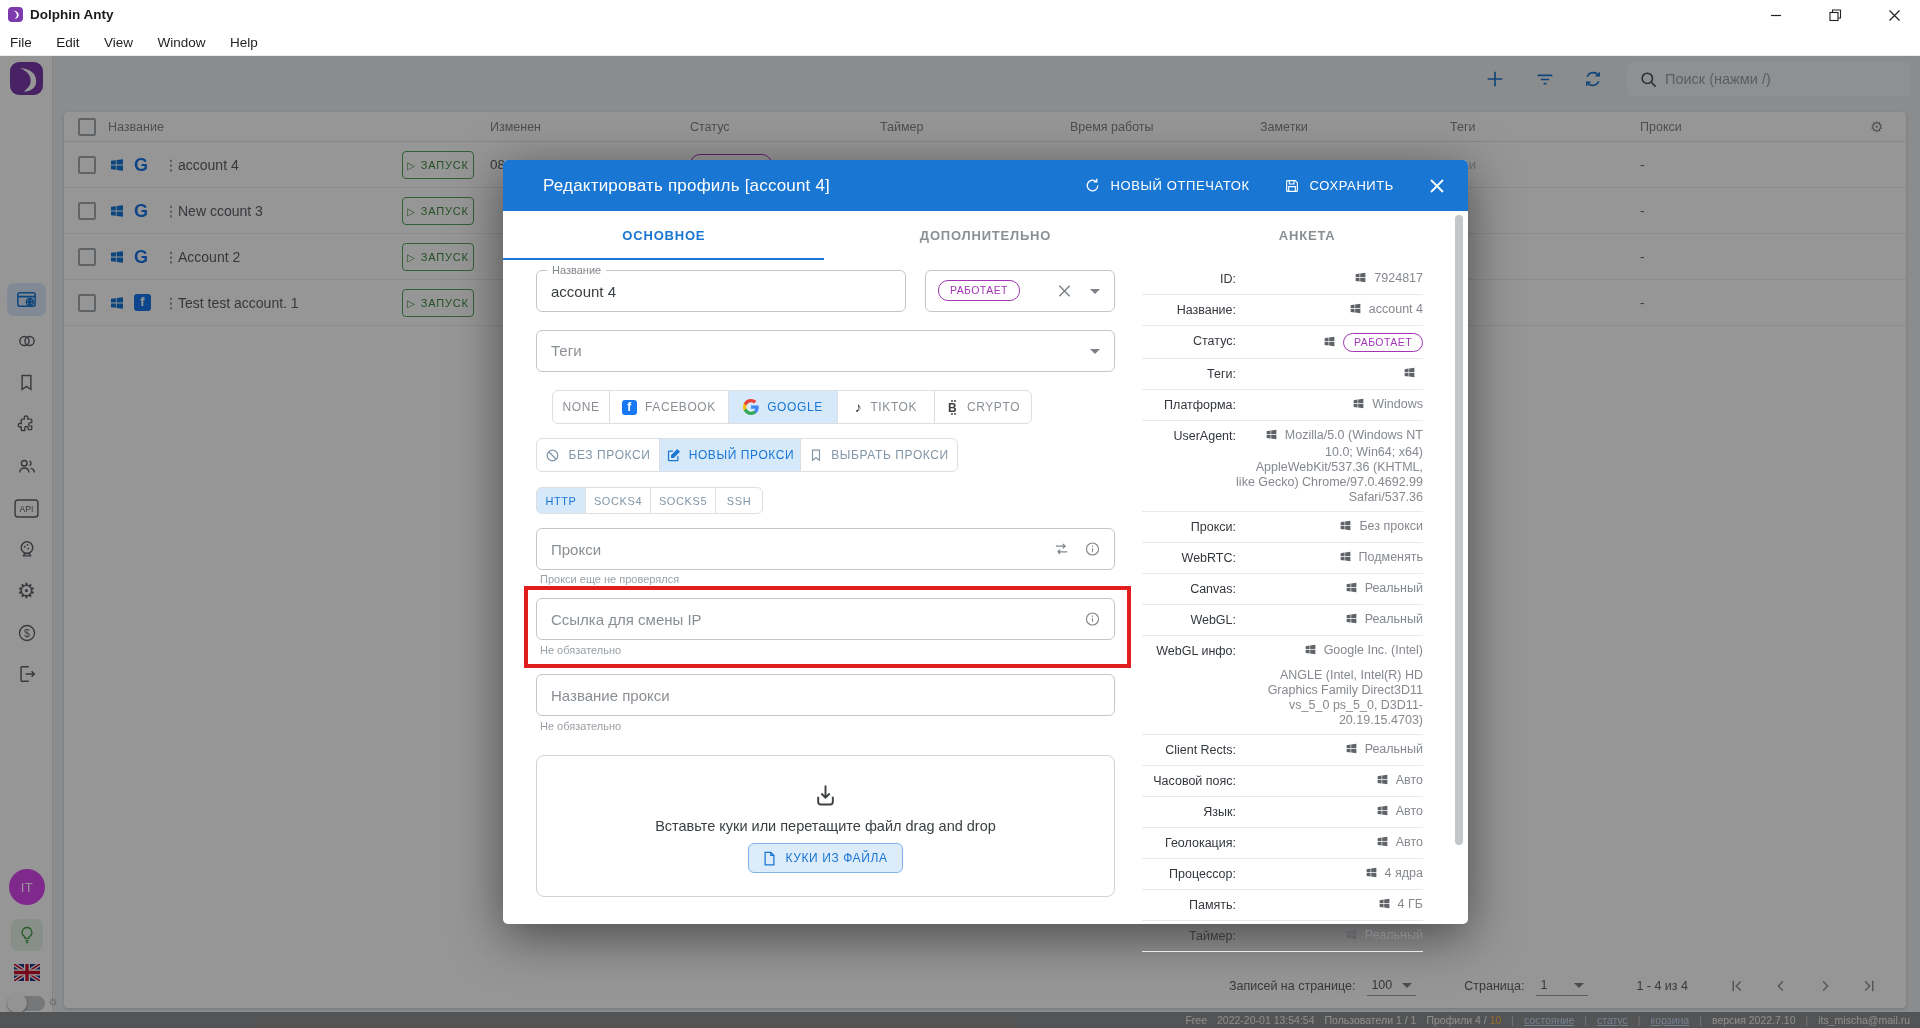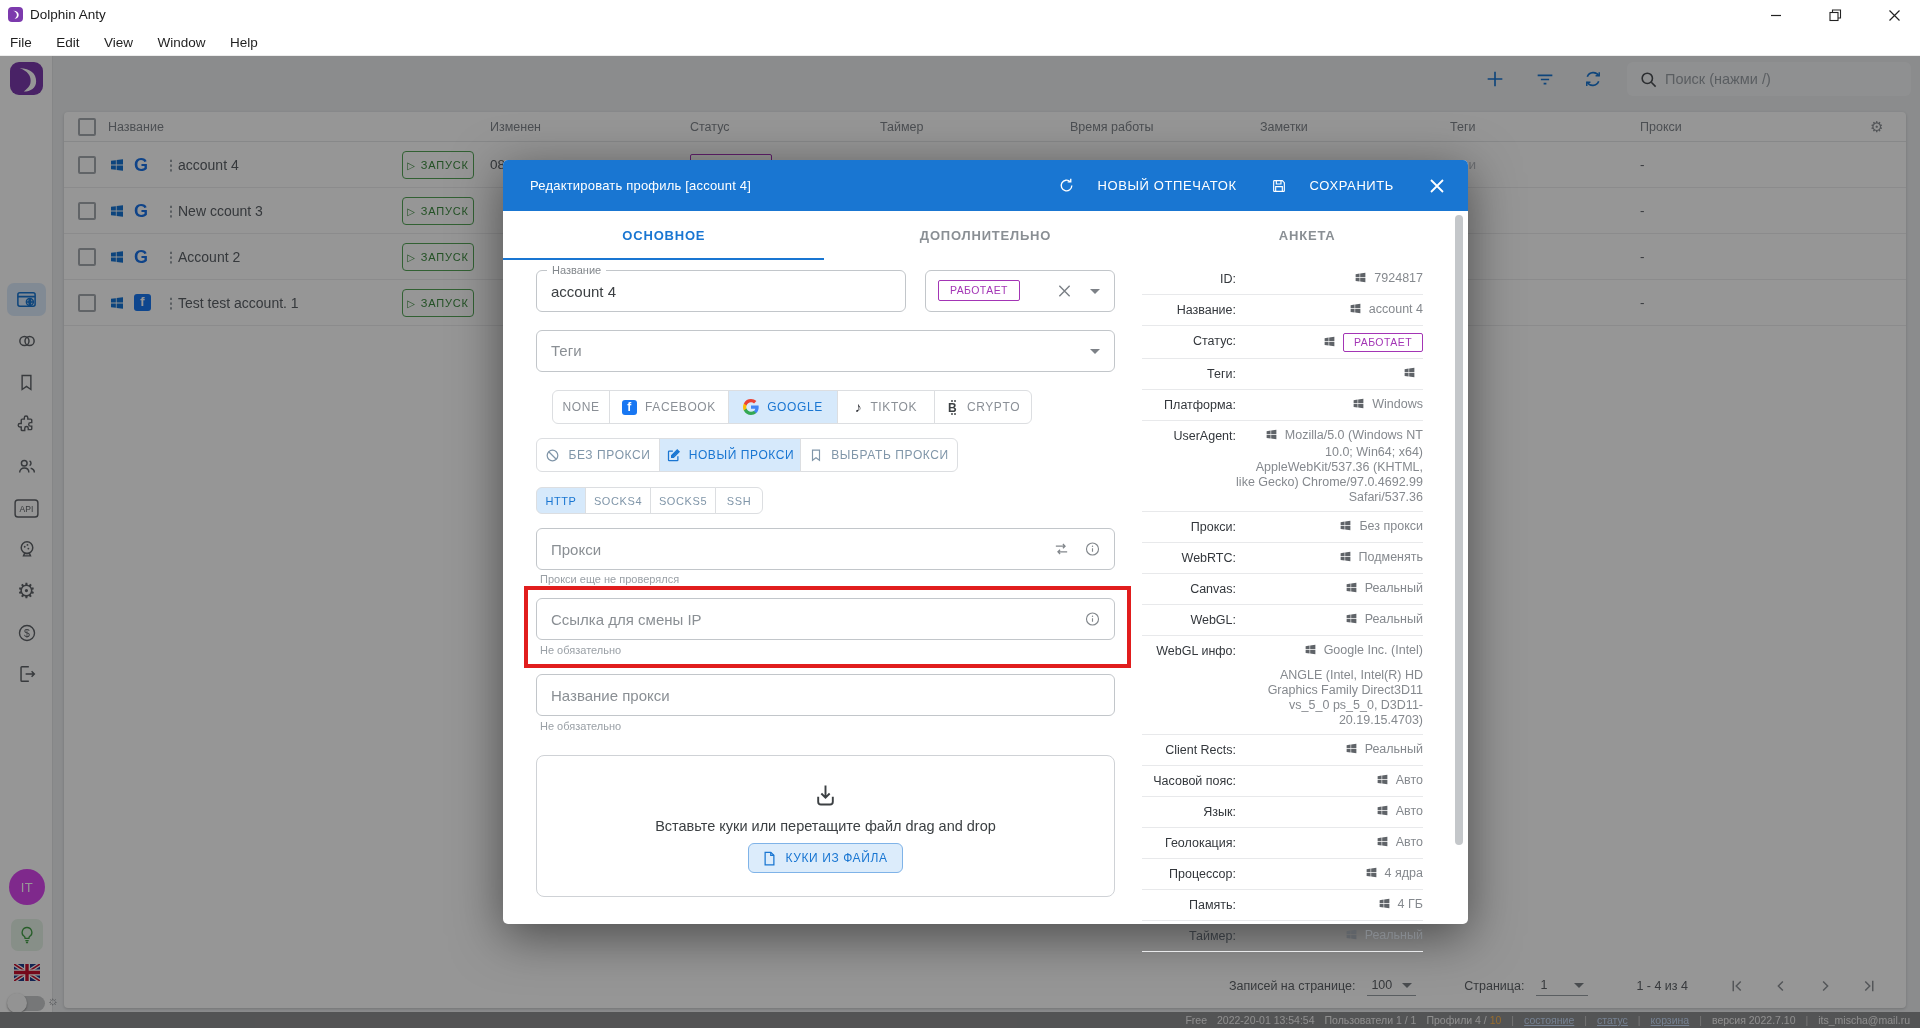--- a/index.html
+++ b/index.html
@@ -4,21 +4,21 @@
 <style>
   * { margin:0; padding:0; box-sizing:border-box; }
   html,body { width:1920px; height:1028px; }
   body { font-family:"Liberation Sans", sans-serif; background:#fff; overflow:hidden; }
   .screen { position:relative; width:1920px; height:1028px; overflow:hidden; background:#fff; }
 
   
   .titlebar { position:absolute; top:0; left:0; right:0; height:30px; background:#fff; z-index:60; }
   .app-ico { position:absolute; left:8px; top:7px; width:15px; height:15px; border-radius:4px; background:#7c3aad; }
   .app-ico svg { position:absolute; left:2px; top:2px; }
-  .win-title { position:absolute; left:30px; top:0; line-height:30px; font-size:13.5px; color:#1b1b1b; }
+  .win-title { position:absolute; left:30px; top:0; line-height:30px; font-size:13.5px; color:#1b1b1b;font-weight:bold; }
   .win-btn { position:absolute; top:0; width:46px; height:30px; display:flex; align-items:center; justify-content:center; color:#222; }
   .wb-min { left:1753px; } .wb-max { left:1812px; } .wb-close { left:1871px; }
 
   
   .menubar { position:absolute; top:30px; left:0; right:0; height:26px; background:#fff; z-index:60; border-bottom:1px solid #ededed; }
   .menu-item { display:inline-block; padding:0 10px; line-height:25px; font-size:13.5px; color:#1f1f1f; cursor:default; }
 
   
   .app { position:absolute; top:56px; left:0; right:0; bottom:0; background:#eceef0; }
 
@@ -54,21 +54,21 @@
   .ic-g  { left:70px; top:0; font-size:18px; font-weight:bold; color:#1a73e8; }
   .ic-fb { left:70px; top:14px; line-height:normal; }
   .fb-badge { display:block; width:17px; height:17px; border-radius:3px; background:#1877f2; color:#fff; font-size:13px; font-weight:bold; text-align:center; line-height:16px; }
   .kebab { left:100px; color:#9aa0a6; font-size:14px; font-weight:bold; }
   .name { left:114px; font-size:14px; }
   .launch { position:absolute; left:338px; top:9px; width:72px; height:28px; background:transparent; border:1px solid #55a558; border-radius:4px; color:#3d8b40; font-size:11px; letter-spacing:.8px; display:flex; align-items:center; justify-content:center; gap:5px; font-family:inherit; }
   .launch .play { font-size:10px; }
   .c-mod { left:426px; } .c-status { left:626px; } .c-run { left:1006px; }
   .c-notes { left:1196px; } .c-tags { left:1386px; } .c-proxy { left:1576px; }
   .dim-txt { color:#b9bdc3; }
-  .chip { display:inline-block; border:1px solid #a335b5; color:#a335b5; border-radius:2px; font-size:10.5px; letter-spacing:.4px; padding:3px 11px; line-height:1.2; white-space:nowrap; }
+  .chip { display:inline-block; border:1px solid #a335b5; color:#a335b5; border-radius:10px; font-size:10.5px; letter-spacing:.4px; padding:3px 11px; line-height:1.2; white-space:nowrap; }
   .chip-row { position:absolute; top:12px; }
   .hd-gear { position:absolute; left:1806px; top:0; line-height:30px; font-size:15px; color:#8d9196; }
 
   
   .pagefoot { position:absolute; left:0; right:0; bottom:0; height:44px; display:flex; align-items:center; justify-content:flex-end; padding-right:28px; font-size:12.5px; color:#5f6368; }
   .pf-sel { display:inline-flex; align-items:center; gap:10px; border-bottom:1px solid #9aa0a6; padding:2px 4px 3px 4px; margin-left:12px; }
   .caret { width:0; height:0; border-left:5px solid transparent; border-right:5px solid transparent; border-top:5px solid #7d8187; }
   .pf-gap { margin-left:48px; }
   .pf-nav { display:flex; align-items:center; gap:26px; margin-left:40px; color:#8f9398; }
 
@@ -77,23 +77,23 @@
   .sb-link { color:#c7dcf8; text-decoration:underline; }
   .sb-sep { color:#c9c9c9; }
   .sb-orange { color:#ffb74d; }
 
   
   .overlay { position:absolute; top:56px; left:0; right:0; bottom:0; background:rgba(0,0,0,.41); z-index:40; }
 
   
   .modal { position:absolute; left:503px; top:160px; width:965px; height:764px; background:#fff; border-radius:5px; box-shadow:0 12px 50px rgba(0,0,0,.5); z-index:50; }
   .m-header { position:absolute; left:0; top:0; right:0; height:51px; background:#1976d2; border-radius:5px 5px 0 0; display:flex; align-items:center; color:#fff; }
-  .m-title { margin-left:27px; font-size:13px; letter-spacing:.2px; }
+  .m-title { margin-left:40px; font-size:17px; letter-spacing:.2px; }
   .m-actions { margin-left:auto; display:flex; align-items:center; gap:34px; padding-right:22px; }
-  .m-act { display:flex; align-items:center; gap:23px; font-size:13px; letter-spacing:.6px; color:#fff; background:none; border:0; font-family:inherit; }
+  .m-act { display:flex; align-items:center; gap:10px; font-size:13px; letter-spacing:.6px; color:#fff; background:none; border:0; font-family:inherit; }
   .m-close { background:none; border:0; color:#fff; display:flex; }
   .m-tabs { position:absolute; left:0; top:51px; right:0; height:49px; display:flex; }
   .m-tab { flex:1; display:flex; align-items:center; justify-content:center; font-size:13px; letter-spacing:.8px; color:#8a8f94; font-weight:bold; }
   .m-tab.active { color:#1976d2; }
   .tab-ind { position:absolute; left:0; top:98px; width:321px; height:2px; background:#1976d2; }
 
   
   .finput { position:absolute; border:1px solid #c2c6ca; border-radius:6px; background:#fff; }
   .finput input { position:absolute; left:14px; top:0; right:60px; height:100%; border:0; outline:0; font-size:15px; color:#3c4043; background:transparent; font-family:inherit; }
   .finput input::placeholder { color:#8a8f94; }

